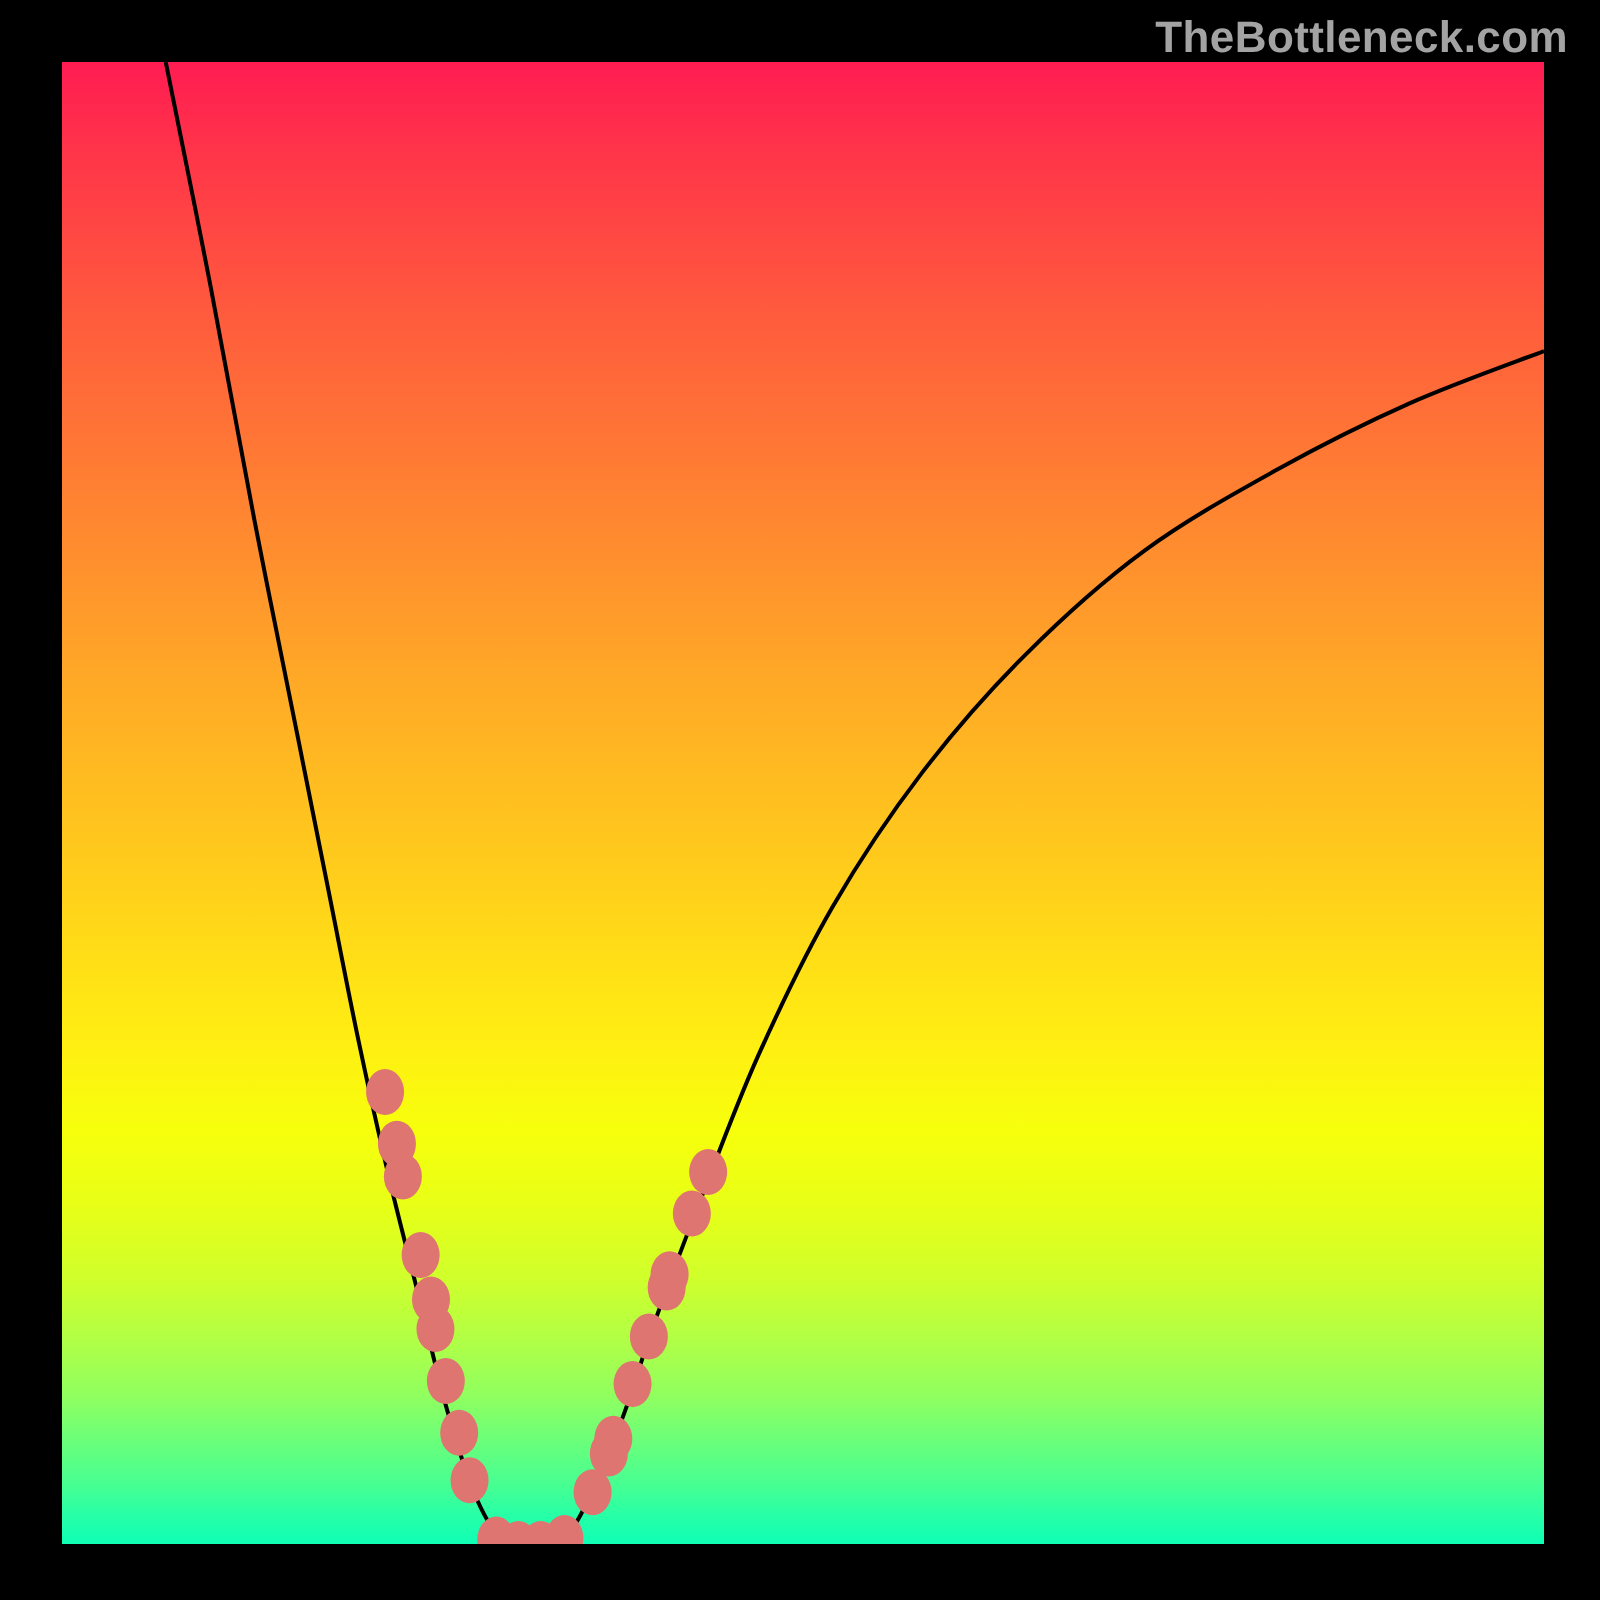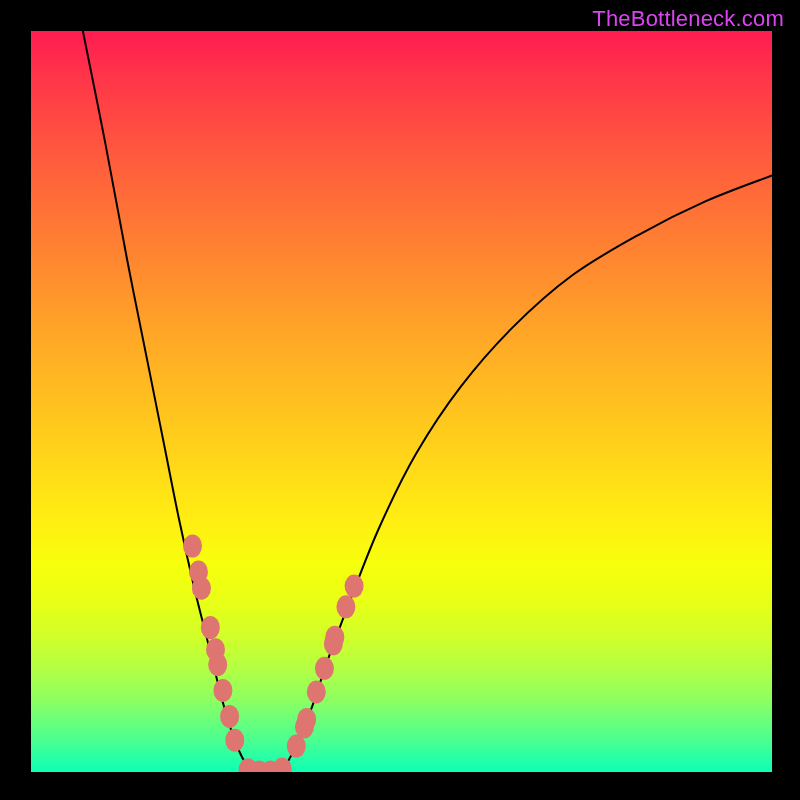--- a/index.html
+++ b/index.html
@@ -40,22 +40,22 @@
       #6BFF7A 93%,
       #47FF92 96%,
       #28FFA6 98%,
       #0FFFB5 100%);
   }
   .attr {
     position: absolute;
     top: 6px;
     right: 16px;
     font-size: 22px;
-    font-weight: 400;
-    color: #d946ef;
+    font-weight: 700;
+    color: #a3a3a3;
     letter-spacing: 0.2px;
   }
   svg.overlay {
     position: absolute;
     left: 0;
     top: 0;
   }
 </style>
 </head>
 <body>

